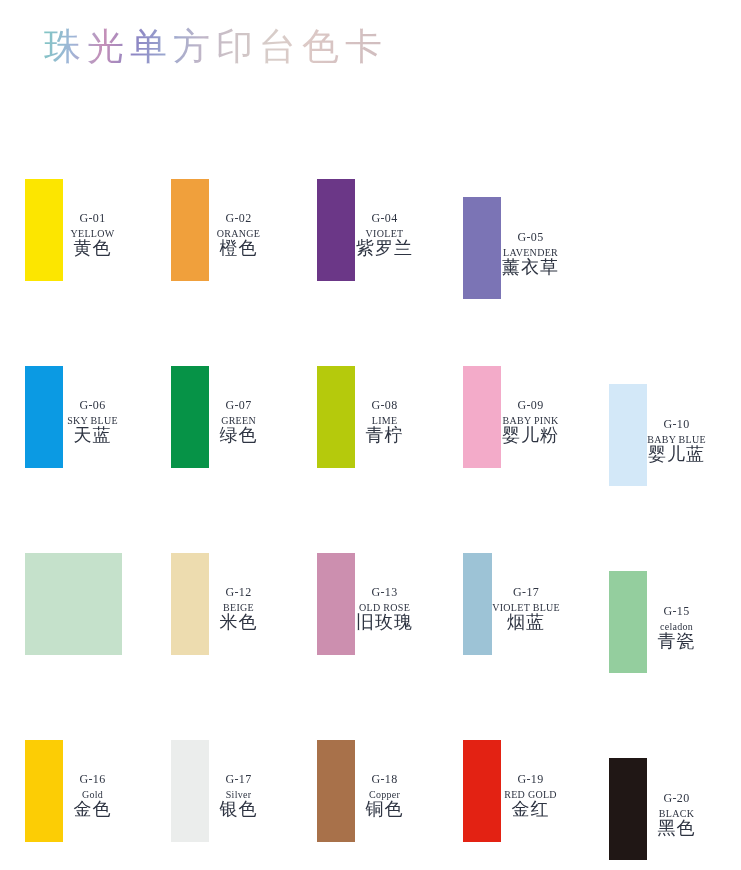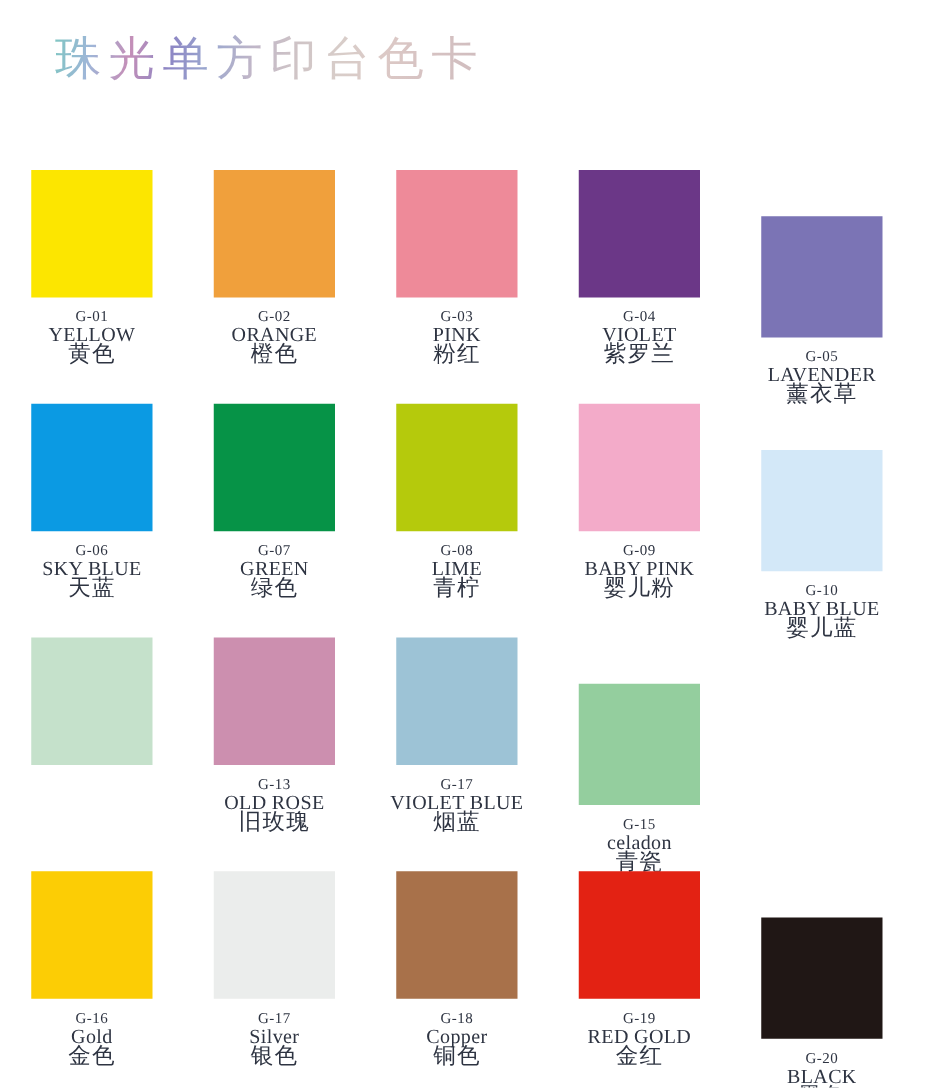--- a/index.html
+++ b/index.html
@@ -62,21 +62,21 @@
     width: 691px;
   }
   .swatch-row {
     display: flex;
     height: 187px;
   }
   .swatch-cell {
     width: 97px;
     margin-right: 49px;
     display: flex;
-    flex-direction: column;
+    flex-direction: row;
     align-items: center;
   }
   .swatch-cell:last-child {
     margin-right: 0;
     margin-top: 37px;
   }
   .swatch-chip {
     width: 97px;
     height: 102px;
     display: block;
@@ -87,21 +87,21 @@
     color: #2e3442;
     line-height: 15px;
     width: 150px;
   }
   .lbl-code {
     font-size: 12px;
     letter-spacing: 0.4px;
     white-space: nowrap;
   }
   .lbl-en {
-    font-size: 16px;
+    font-size: 10px;
     letter-spacing: 0.3px;
     white-space: nowrap;
   }
   .lbl-cn {
     font-size: 18px;
     letter-spacing: 1px;
     white-space: nowrap;
   }
 </style>
 </head>
@@ -123,28 +123,20 @@
       </div>
       <div class="swatch-cell">
         <div class="swatch-chip" style="background-color: rgb(240, 160, 60);"></div>
         <div class="swatch-labels">
           <div class="lbl-code">G-02</div>
           <div class="lbl-en">ORANGE</div>
           <div class="lbl-cn">橙色</div>
         </div>
       </div>
       <div class="swatch-cell">
-        <div class="swatch-chip" style="background-color: rgb(238, 138, 153);"></div>
-        <div class="swatch-labels">
-          <div class="lbl-code">G-03</div>
-          <div class="lbl-en">PINK</div>
-          <div class="lbl-cn">粉红</div>
-        </div>
-      </div>
-      <div class="swatch-cell">
         <div class="swatch-chip" style="background-color: rgb(107, 55, 135);"></div>
         <div class="swatch-labels">
           <div class="lbl-code">G-04</div>
           <div class="lbl-en">VIOLET</div>
           <div class="lbl-cn">紫罗兰</div>
         </div>
       </div>
       <div class="swatch-cell">
         <div class="swatch-chip" style="background-color: rgb(123, 116, 181);"></div>
         <div class="swatch-labels">
@@ -194,20 +186,28 @@
           <div class="lbl-en">BABY BLUE</div>
           <div class="lbl-cn">婴儿蓝</div>
         </div>
       </div>
     </div>
     <div class="swatch-row">
       <div class="swatch-cell">
         <div class="swatch-chip" style="background-color: rgb(197, 225, 203);"></div>
       </div>
       <div class="swatch-cell">
+        <div class="swatch-chip" style="background-color: rgb(237, 220, 175);"></div>
+        <div class="swatch-labels">
+          <div class="lbl-code">G-12</div>
+          <div class="lbl-en">BEIGE</div>
+          <div class="lbl-cn">米色</div>
+        </div>
+      </div>
+      <div class="swatch-cell">
         <div class="swatch-chip" style="background-color: rgb(204, 143, 175);"></div>
         <div class="swatch-labels">
           <div class="lbl-code">G-13</div>
           <div class="lbl-en">OLD ROSE</div>
           <div class="lbl-cn">旧玫瑰</div>
         </div>
       </div>
       <div class="swatch-cell">
         <div class="swatch-chip" style="background-color: rgb(157, 195, 214);"></div>
         <div class="swatch-labels">

